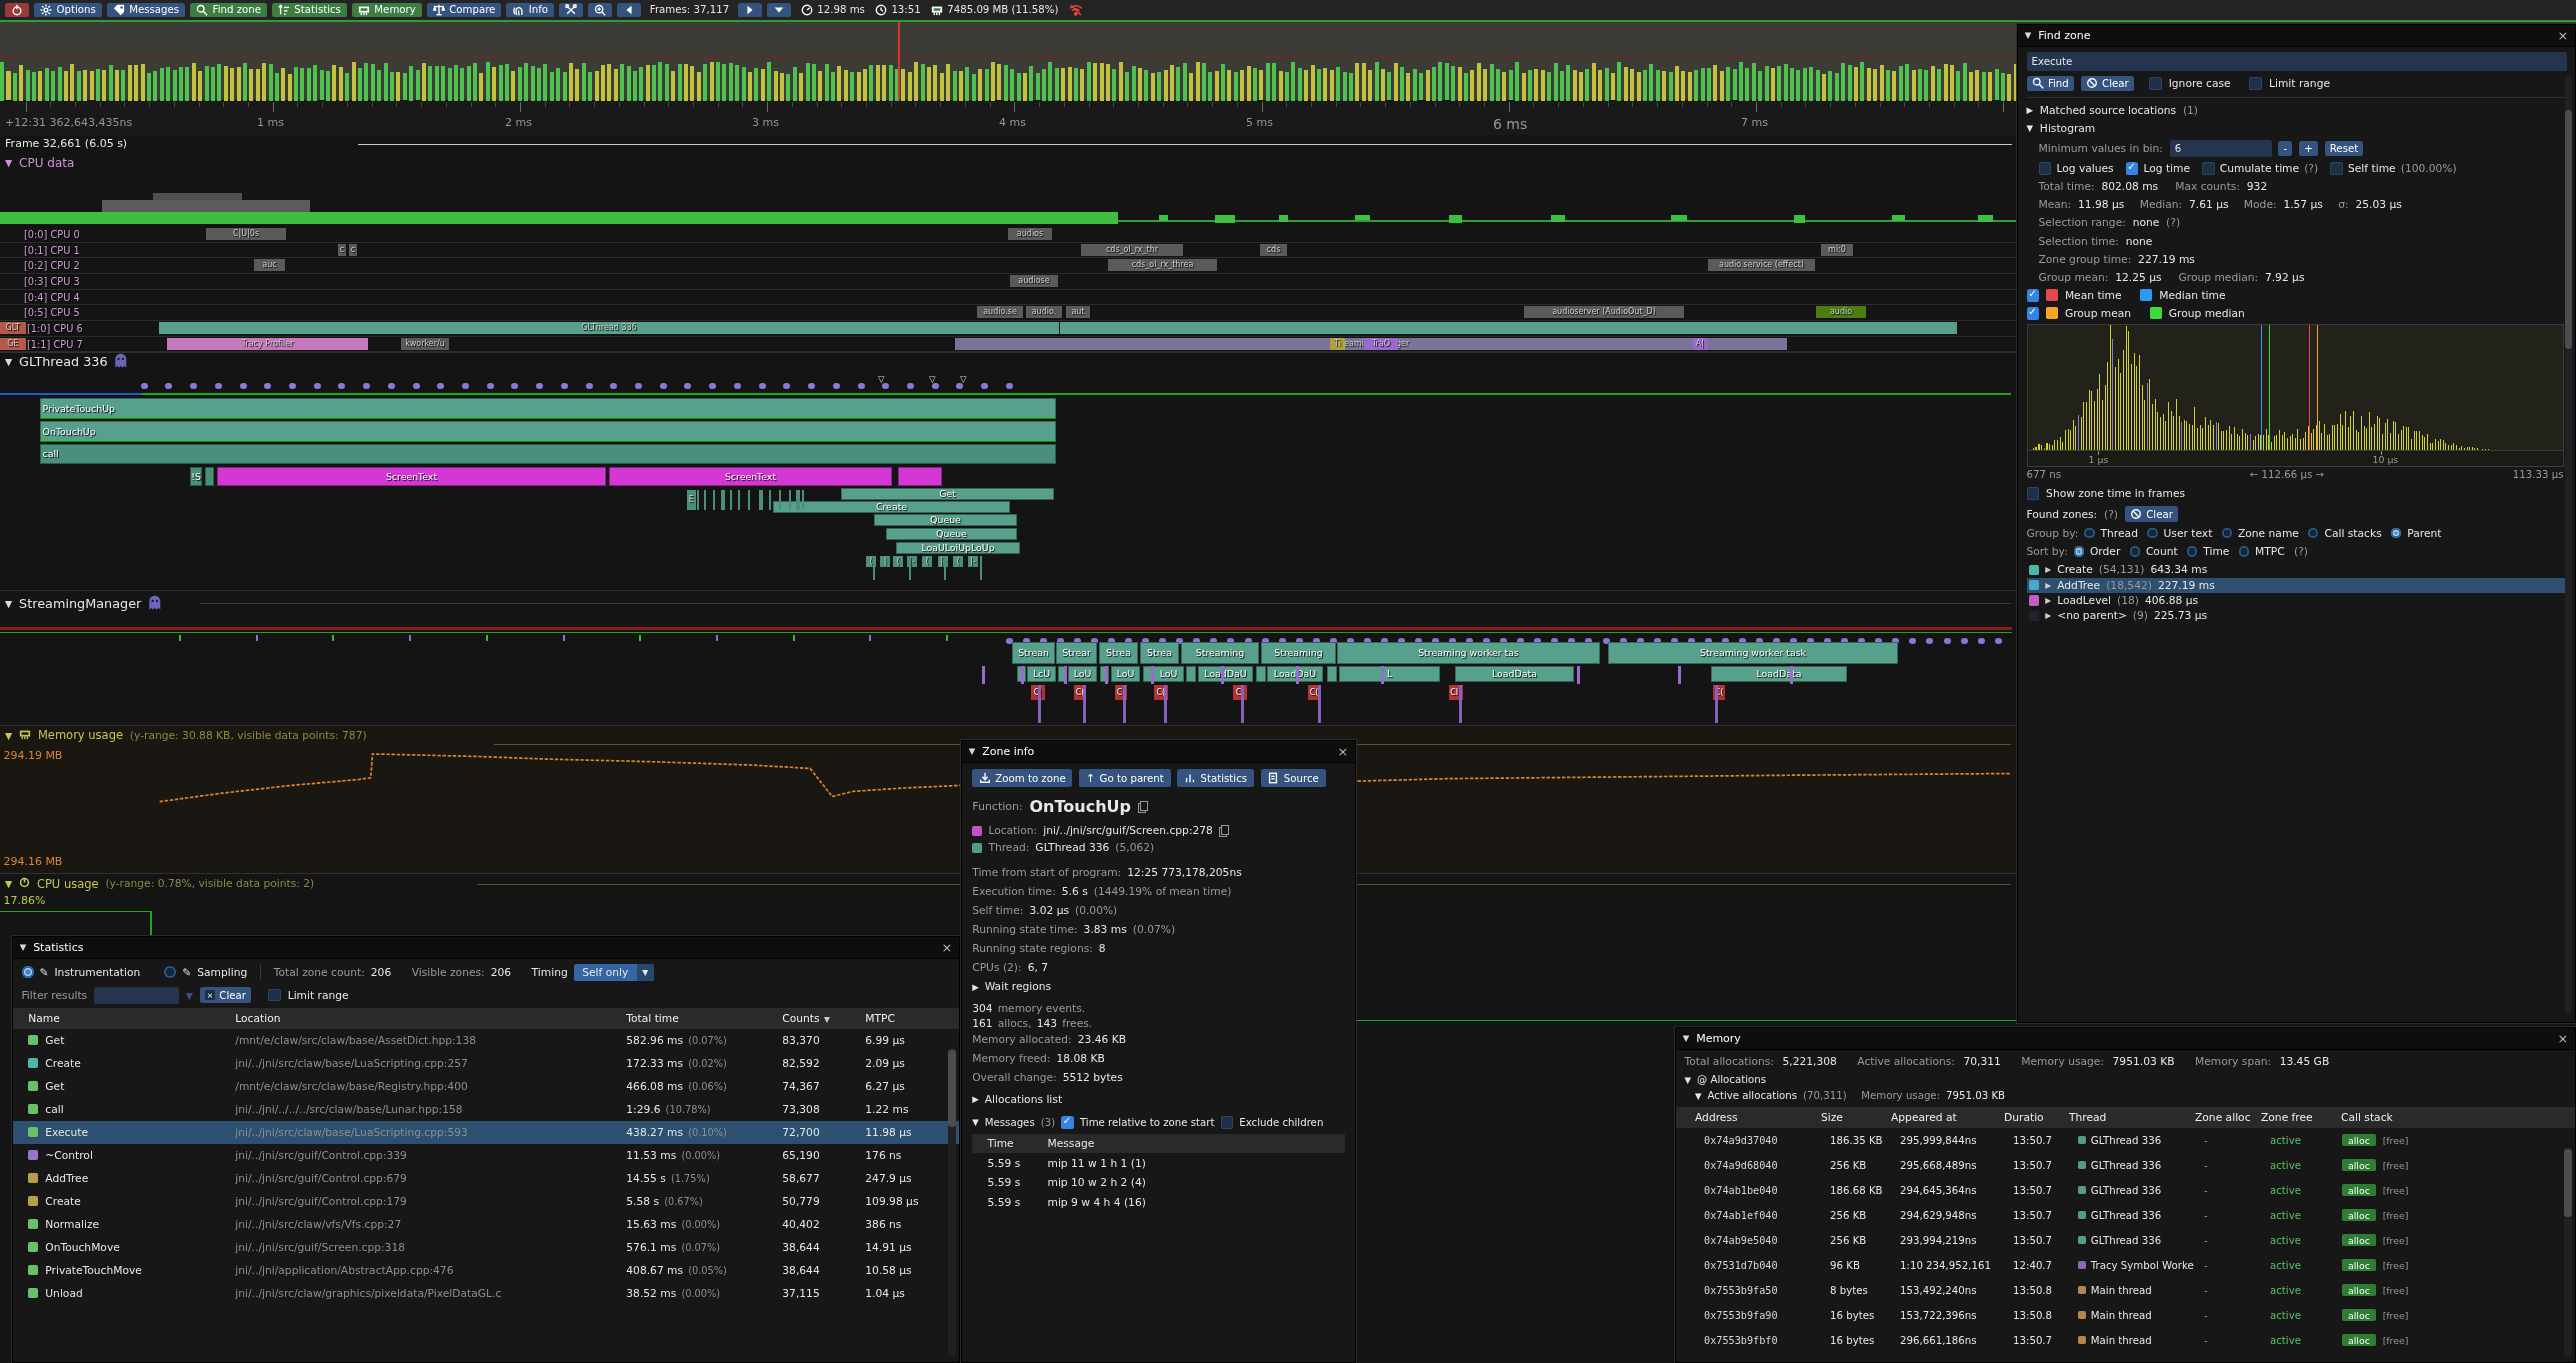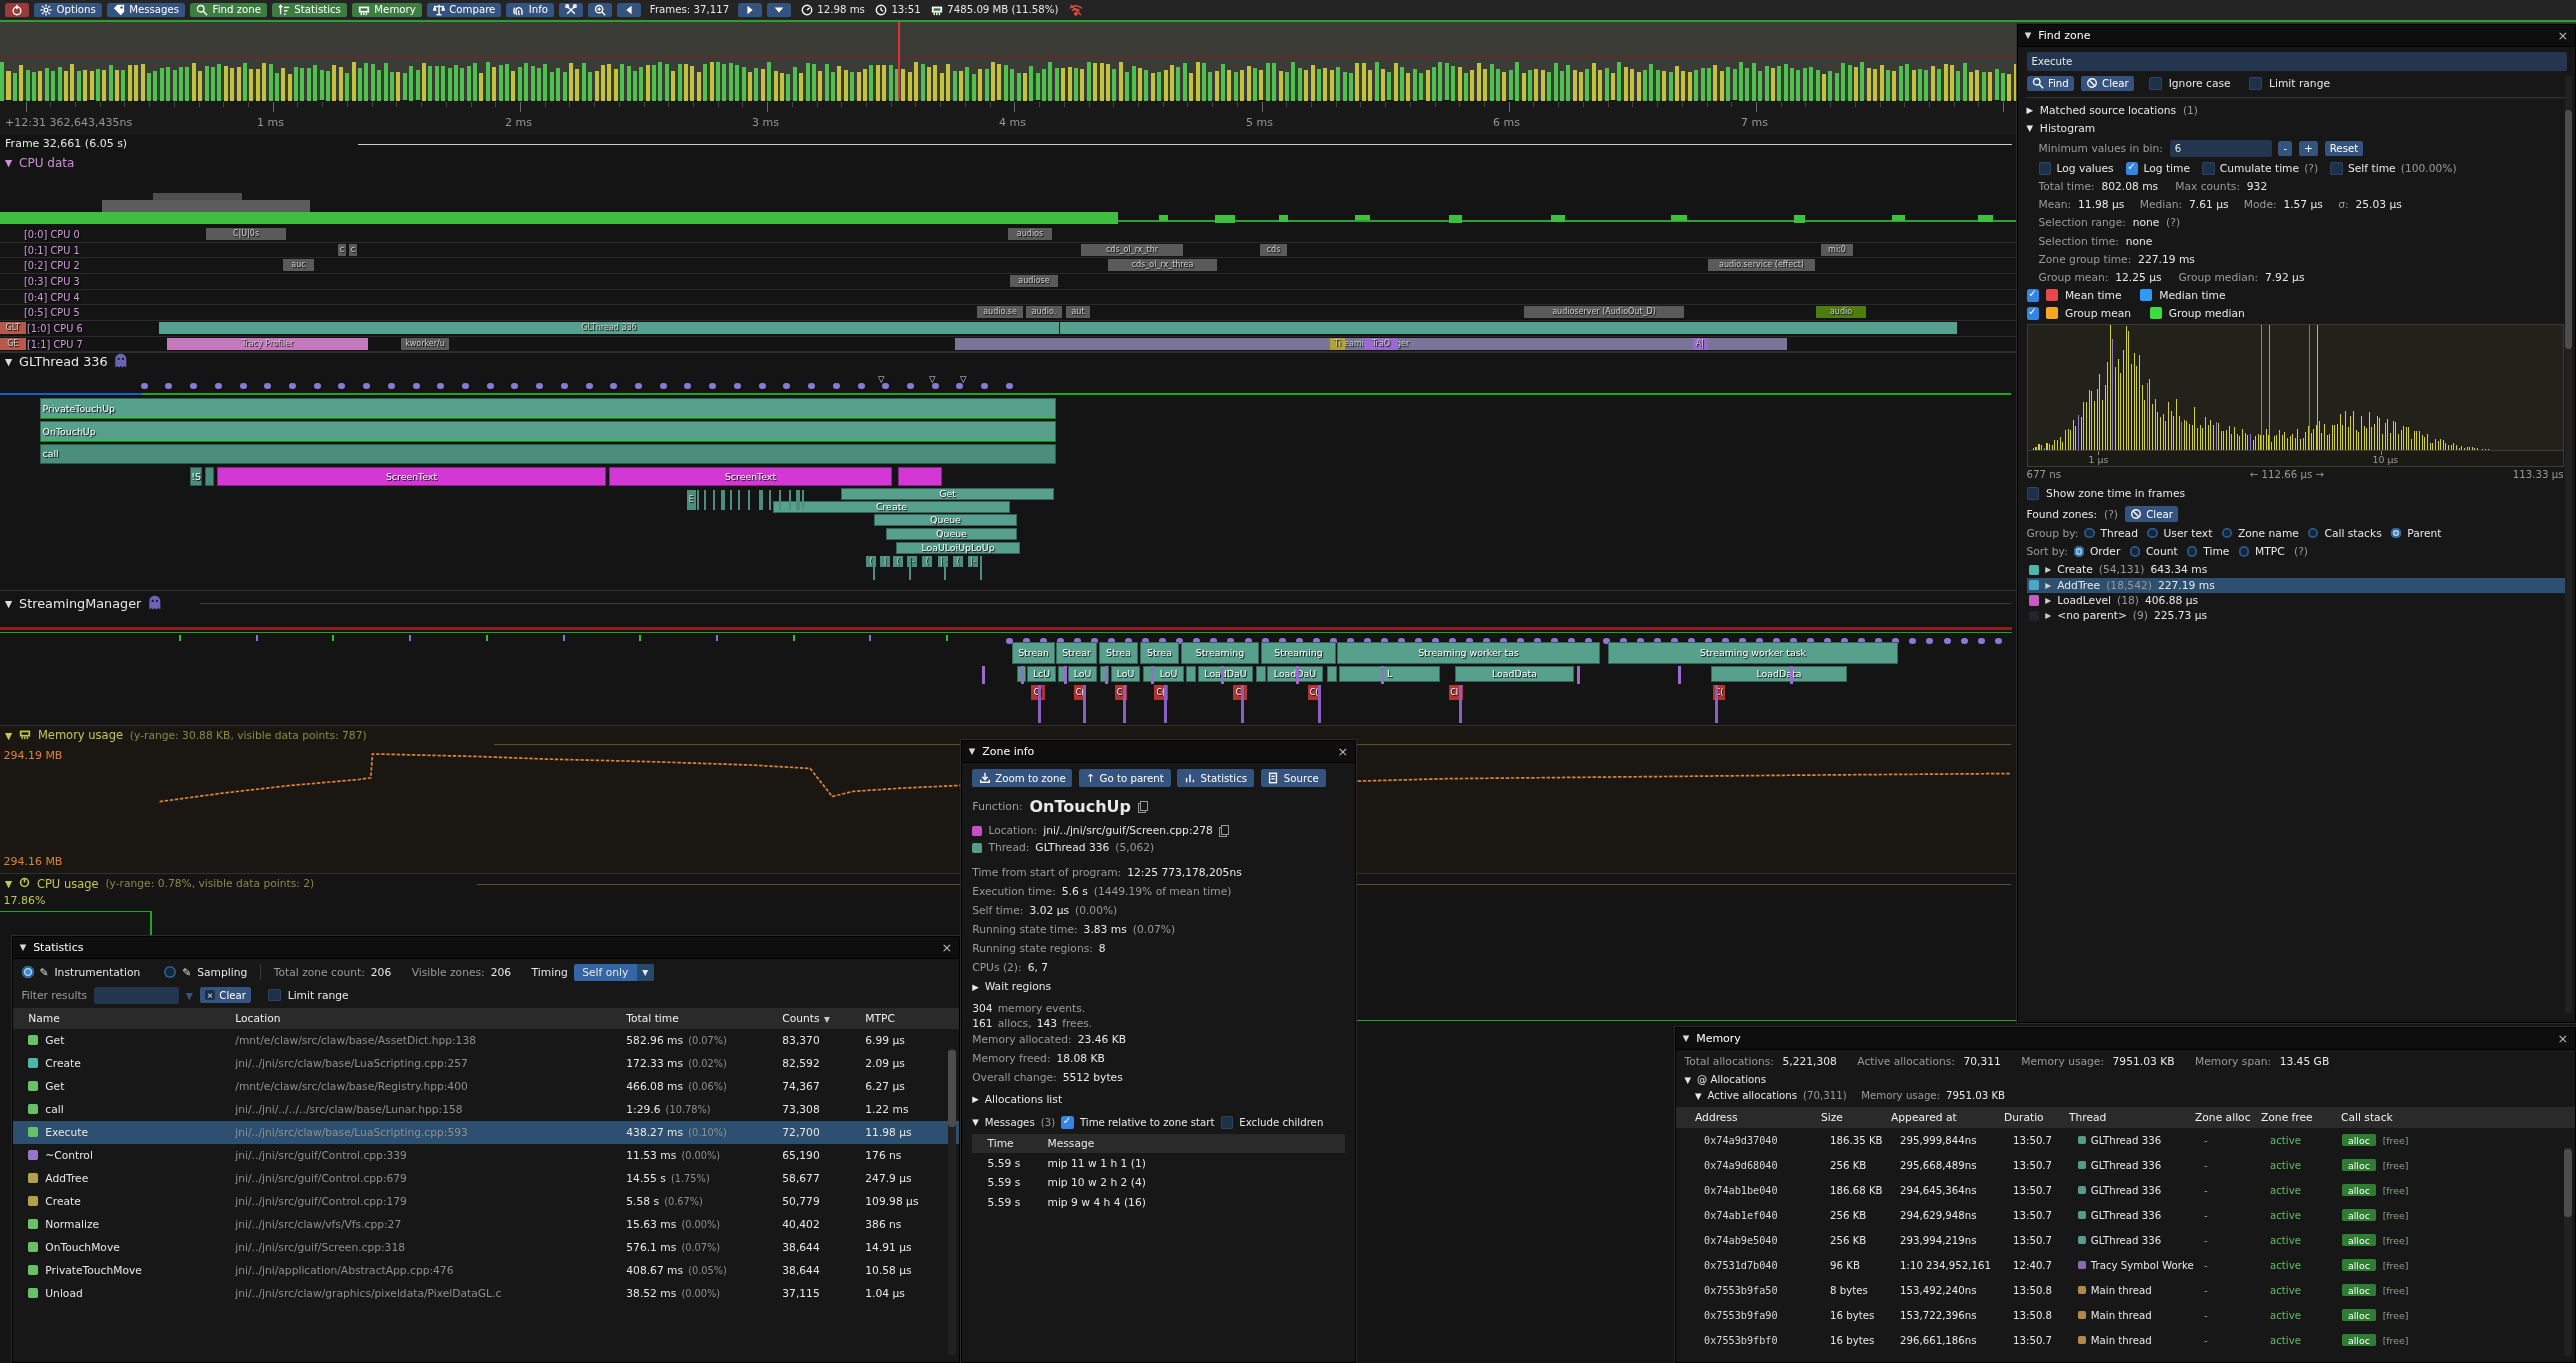--- a/index.html
+++ b/index.html
@@ -708,21 +708,21 @@
       <div class="abs" style="left: 1929px; top: 82px; width: 0.9px; height: 5.1px; background: rgb(69, 69, 69);"></div>
       <div class="abs" style="left: 1954px; top: 82px; width: 0.9px; height: 5.1px; background: rgb(69, 69, 69);"></div>
       <div class="abs" style="left: 1978px; top: 82px; width: 0.9px; height: 5.1px; background: rgb(69, 69, 69);"></div>
       <div class="abs" style="left: 2003px; top: 82px; width: 0.9px; height: 10.2px; background: rgb(106, 106, 106);"></div>
       <div class="abs" style="left: 5.1px; top: 96px; color: rgb(150, 150, 150); font-size: 11px;">+12:31 362,643,435ns</div>
       <div class="abs" style="left: 257px; top: 96px; color: rgb(150, 150, 150); font-size: 11px;">1 ms</div>
       <div class="abs" style="left: 505px; top: 96px; color: rgb(150, 150, 150); font-size: 11px;">2 ms</div>
       <div class="abs" style="left: 752px; top: 96px; color: rgb(150, 150, 150); font-size: 11px;">3 ms</div>
       <div class="abs" style="left: 999px; top: 96px; color: rgb(150, 150, 150); font-size: 11px;">4 ms</div>
       <div class="abs" style="left: 1246px; top: 96px; color: rgb(150, 150, 150); font-size: 11px;">5 ms</div>
-      <div class="abs" style="left: 1493px; top: 96px; color: rgb(150, 150, 150); font-size: 11px;">6 ms</div>
+      <div class="abs" style="left: 1493px; top: 96px; color: rgb(150, 150, 150); font-size: 14px;">6 ms</div>
       <div class="abs" style="left: 1741px; top: 96px; color: rgb(150, 150, 150); font-size: 11px;">7 ms</div>
       <div class="abs" style="left: 5.1px; top: 117px; font-size: 11px; color: rgb(232, 232, 232);">Frame 32,661 (6.05 s)</div>
       <div class="abs" style="left: 358px; top: 124px; width: 1654px; height: 0.9px; background: rgb(200, 200, 200);"></div>
       <div class="shead" style="left: 5.1px; top: 136px; color: rgb(207, 143, 216); font-size: 12px;">
         <span class="tri" style="color: rgb(207, 143, 216);">▼</span>
         <span>CPU data</span>
       </div>
       <div class="abs" style="left: 153px; top: 173px; width: 89px; height: 8.5px; background: rgb(78, 78, 78);"></div>
       <div class="abs" style="left: 102px; top: 180px; width: 208px; height: 22px; background: rgb(92, 92, 92);"></div>
       <div class="abs" style="left: 0px; top: 192px; width: 1118px; height: 12px; background: rgb(63, 191, 63);"></div>
@@ -742,21 +742,21 @@
       <div class="cpuseg" style="left: 1008px; top: 208px; width: 44px; height: 12.8px; background: rgb(90, 90, 90); color: rgb(207, 207, 207);">audios</div>
       <div class="abs" style="left: 24px; top: 209px; color: rgb(207, 159, 214); font-size: 9.8px; text-shadow: rgb(0, 0, 0) 0.9px 0.9px 0.9px;">[0:0] CPU 0</div>
       <div class="abs" style="left: 0px; top: 237px; width: 2017px; height: 0.9px; background: rgb(43, 43, 43);"></div>
       <div class="cpuseg" style="left: 338px; top: 224px; width: 7.7px; height: 12.8px; background: rgb(90, 90, 90); color: rgb(207, 207, 207);">c</div>
       <div class="cpuseg" style="left: 349px; top: 224px; width: 7.7px; height: 12.8px; background: rgb(90, 90, 90); color: rgb(207, 207, 207);">c</div>
       <div class="cpuseg" style="left: 1081px; top: 224px; width: 102px; height: 12.8px; background: rgb(90, 90, 90); color: rgb(207, 207, 207);">cds_ol_rx_thr</div>
       <div class="cpuseg" style="left: 1260px; top: 224px; width: 27px; height: 12.8px; background: rgb(90, 90, 90); color: rgb(207, 207, 207);">cds</div>
       <div class="cpuseg" style="left: 1821px; top: 224px; width: 32px; height: 12.8px; background: rgb(90, 90, 90); color: rgb(207, 207, 207);">mi:0</div>
       <div class="abs" style="left: 24px; top: 225px; color: rgb(207, 159, 214); font-size: 9.8px; text-shadow: rgb(0, 0, 0) 0.9px 0.9px 0.9px;">[0:1] CPU 1</div>
       <div class="abs" style="left: 0px; top: 253px; width: 2017px; height: 0.9px; background: rgb(43, 43, 43);"></div>
-      <div class="cpuseg" style="left: 254px; top: 239px; width: 31px; height: 12.8px; background: rgb(90, 90, 90); color: rgb(207, 207, 207); margin-left: 29px;">auc</div>
+      <div class="cpuseg" style="left: 254px; top: 239px; width: 31px; height: 12.8px; background: rgb(90, 90, 90); color: rgb(207, 207, 207);">auc</div>
       <div class="cpuseg" style="left: 1108px; top: 239px; width: 109px; height: 12.8px; background: rgb(90, 90, 90); color: rgb(207, 207, 207);">cds_ol_rx_threa</div>
       <div class="cpuseg" style="left: 1708px; top: 239px; width: 107px; height: 12.8px; background: rgb(90, 90, 90); color: rgb(207, 207, 207);">audio.service (effect)</div>
       <div class="abs" style="left: 24px; top: 240px; color: rgb(207, 159, 214); font-size: 9.8px; text-shadow: rgb(0, 0, 0) 0.9px 0.9px 0.9px;">[0:2] CPU 2</div>
       <div class="abs" style="left: 0px; top: 269px; width: 2017px; height: 0.9px; background: rgb(43, 43, 43);"></div>
       <div class="cpuseg" style="left: 1010px; top: 255px; width: 48px; height: 12.8px; background: rgb(90, 90, 90); color: rgb(207, 207, 207);">audiose</div>
       <div class="abs" style="left: 24px; top: 256px; color: rgb(207, 159, 214); font-size: 9.8px; text-shadow: rgb(0, 0, 0) 0.9px 0.9px 0.9px;">[0:3] CPU 3</div>
       <div class="abs" style="left: 0px; top: 284px; width: 2017px; height: 0.9px; background: rgb(43, 43, 43);"></div>
       <div class="abs" style="left: 24px; top: 272px; color: rgb(207, 159, 214); font-size: 9.8px; text-shadow: rgb(0, 0, 0) 0.9px 0.9px 0.9px;">[0:4] CPU 4</div>
       <div class="abs" style="left: 0px; top: 300px; width: 2017px; height: 0.9px; background: rgb(43, 43, 43);"></div>
       <div class="cpuseg" style="left: 977px; top: 286px; width: 46px; height: 12.8px; background: rgb(90, 90, 90); color: rgb(207, 207, 207);">audio.se</div>

